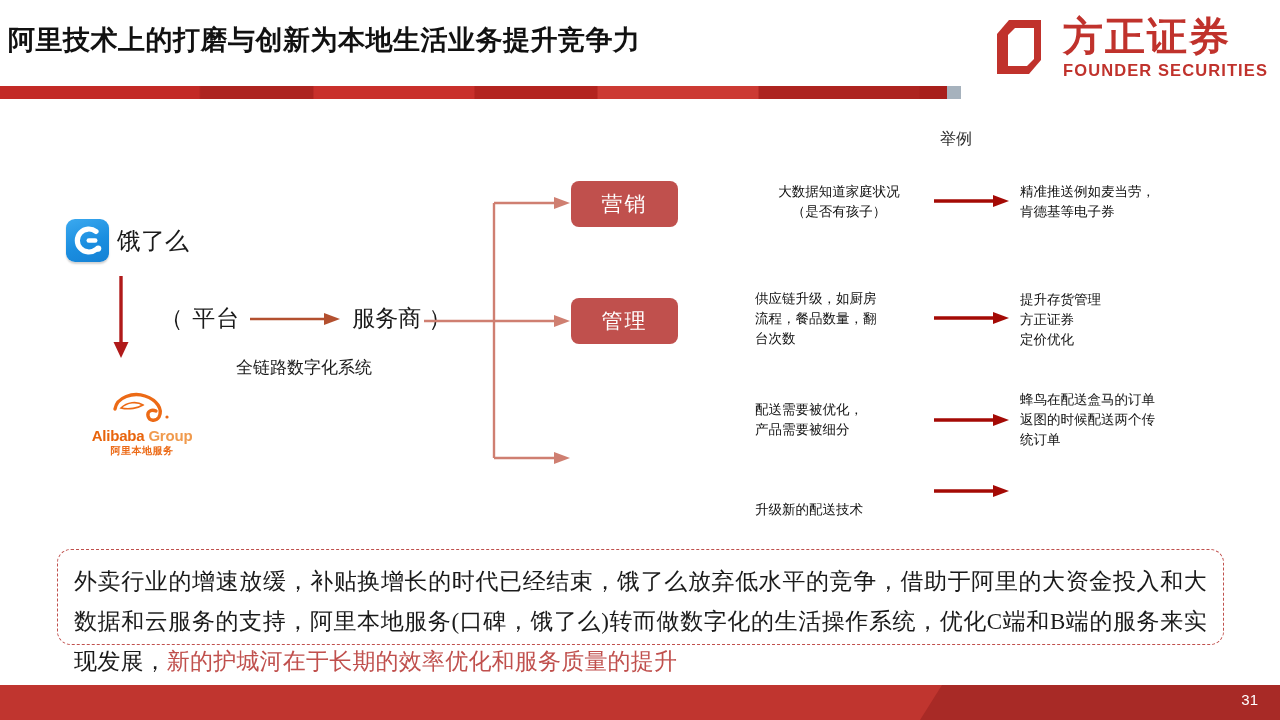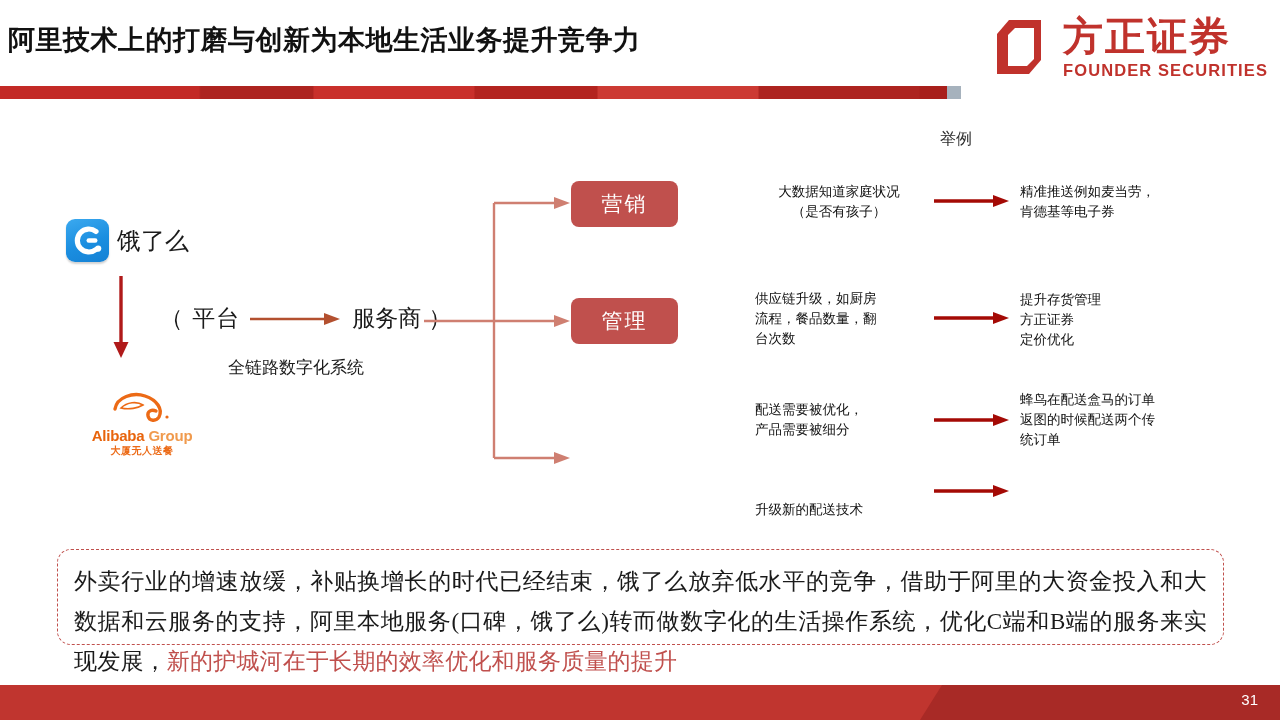--- a/index.html
+++ b/index.html
@@ -149,21 +149,21 @@
     display: flex;
     align-items: center;
     font-family: "DejaVu Serif", "Liberation Serif", serif;
     font-size: 23px;
     color: #1a1a1a;
     white-space: nowrap;
   }
   #platform-row .paren { letter-spacing: 1px; }
   #chain-label {
     position: absolute;
-    left: 228px;
+    left: 236px;
     top: 356px;
     font-family: Liberation Sans, sans-serif;
     font-size: 17px;
     color: #1a1a1a;
   }
 
   
   #bracket-svg {
     position: absolute;
     left: 424px;
@@ -333,21 +333,21 @@
       <svg width="70" height="32" viewBox="0 0 70 32" aria-hidden="true">
         <path d="M8 18 C10 6, 26 1, 38 5 C50 9, 56 18, 52 26 C49 31, 42 30, 41 25 C40 20, 45 18, 49 20" fill="none" stroke="#ec6a16" stroke-width="3.4" stroke-linecap="round"></path>
         <path d="M14 17 C20 11, 30 10, 36 14 C31 17, 22 19, 14 17 Z" fill="#ffffff" stroke="#ec6a16" stroke-width="1.6"></path>
         <circle cx="60" cy="26" r="1.6" fill="#ec6a16"></circle>
       </svg>
     </div>
     <div class="ali-en">
       <span class="a1">Alibaba</span>
       <span class="a2">Group</span>
     </div>
-    <div id="alibaba-cn">大厦无人送餐</div>
+    <div id="alibaba-cn">阿里本地服务</div>
   </div>
 
   <div id="platform-row">
     <span class="paren">（ 平台</span>
     <span style="display:inline-flex;margin:0 10px;">
       <svg width="92" height="16" viewBox="0 0 92 16" aria-hidden="true">
         <line x1="0" y1="8" x2="76" y2="8" stroke="#b3502f" stroke-width="2.6"></line>
         <polygon points="90,8 74,2 74,14" fill="#b3502f"></polygon>
       </svg>
     </span>

